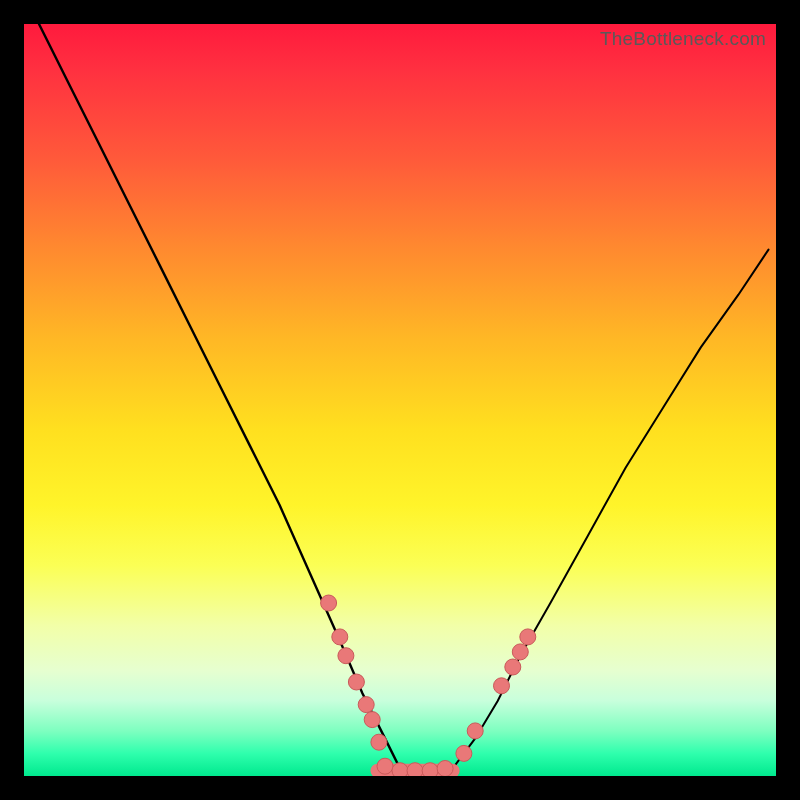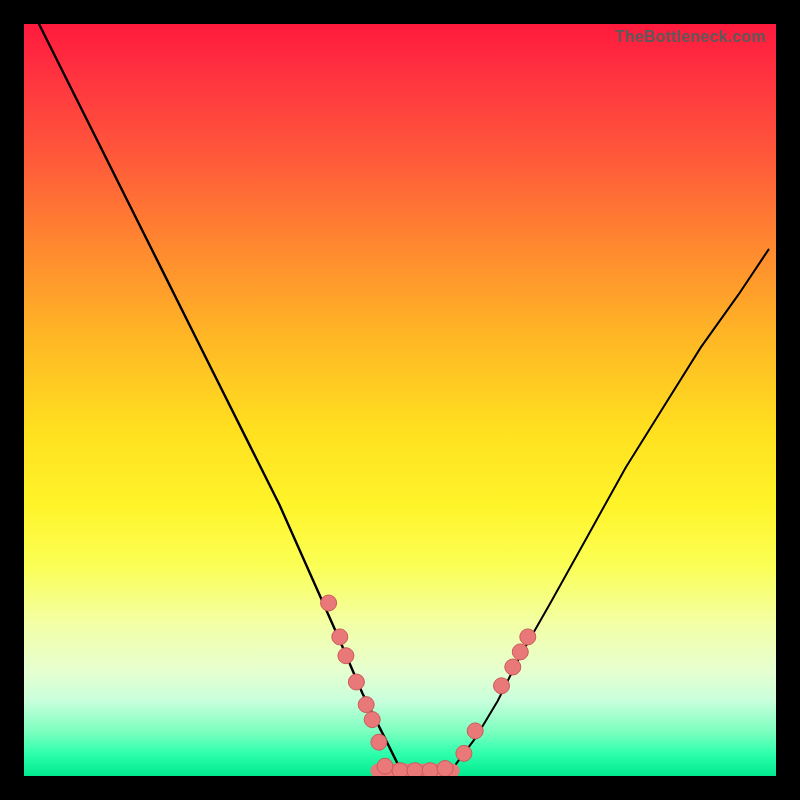--- a/index.html
+++ b/index.html
@@ -46,22 +46,22 @@
       #7effc0 94%,
       #2fffad 97%,
       #00e98e 100%
     );
   }
   .watermark {
     position: absolute;
     top: 4px;
     right: 10px;
     color: #5a5a5a;
-    font-size: 16px;
-    font-weight: 700;
+    font-size: 19px;
+    font-weight: 400;
     letter-spacing: 0.2px;
   }
   svg.curve {
     position: absolute;
     inset: 0;
   }
 </style>
 </head>
 <body>
 

